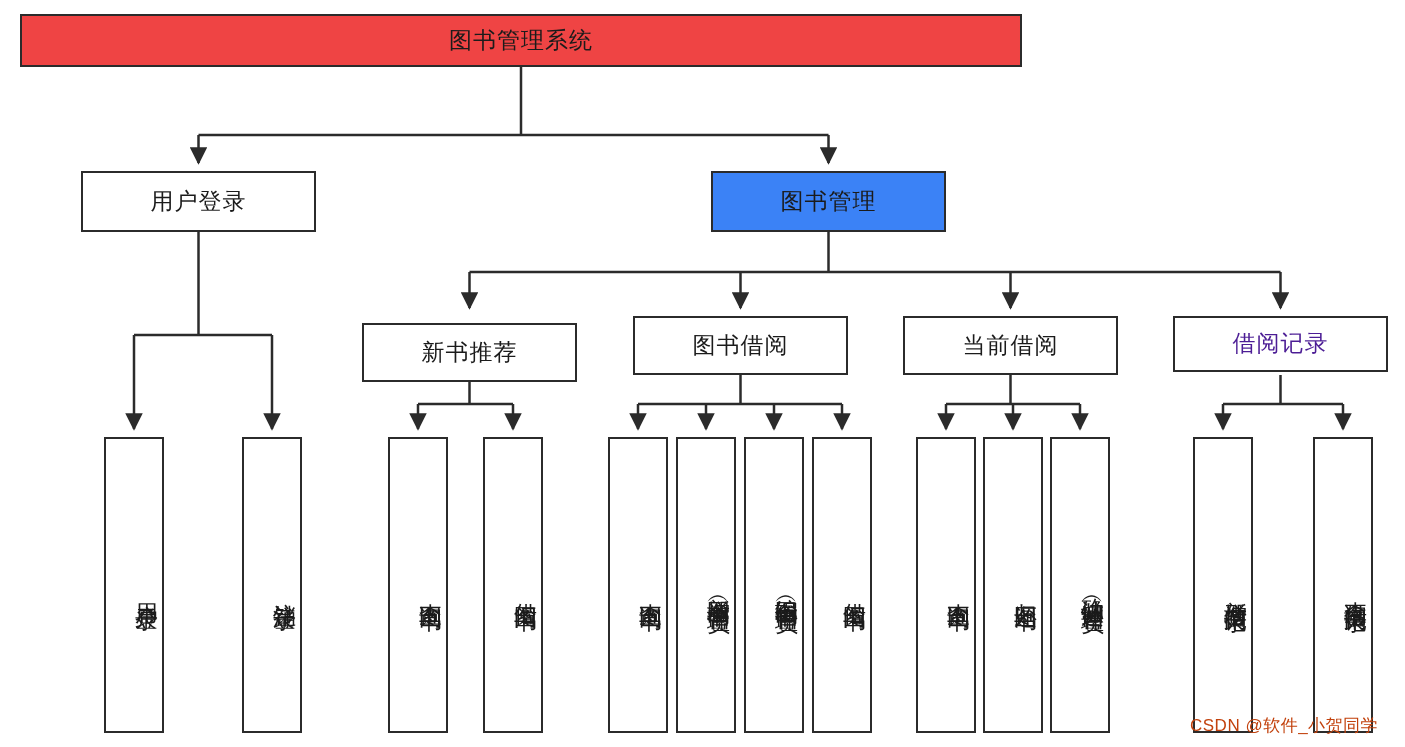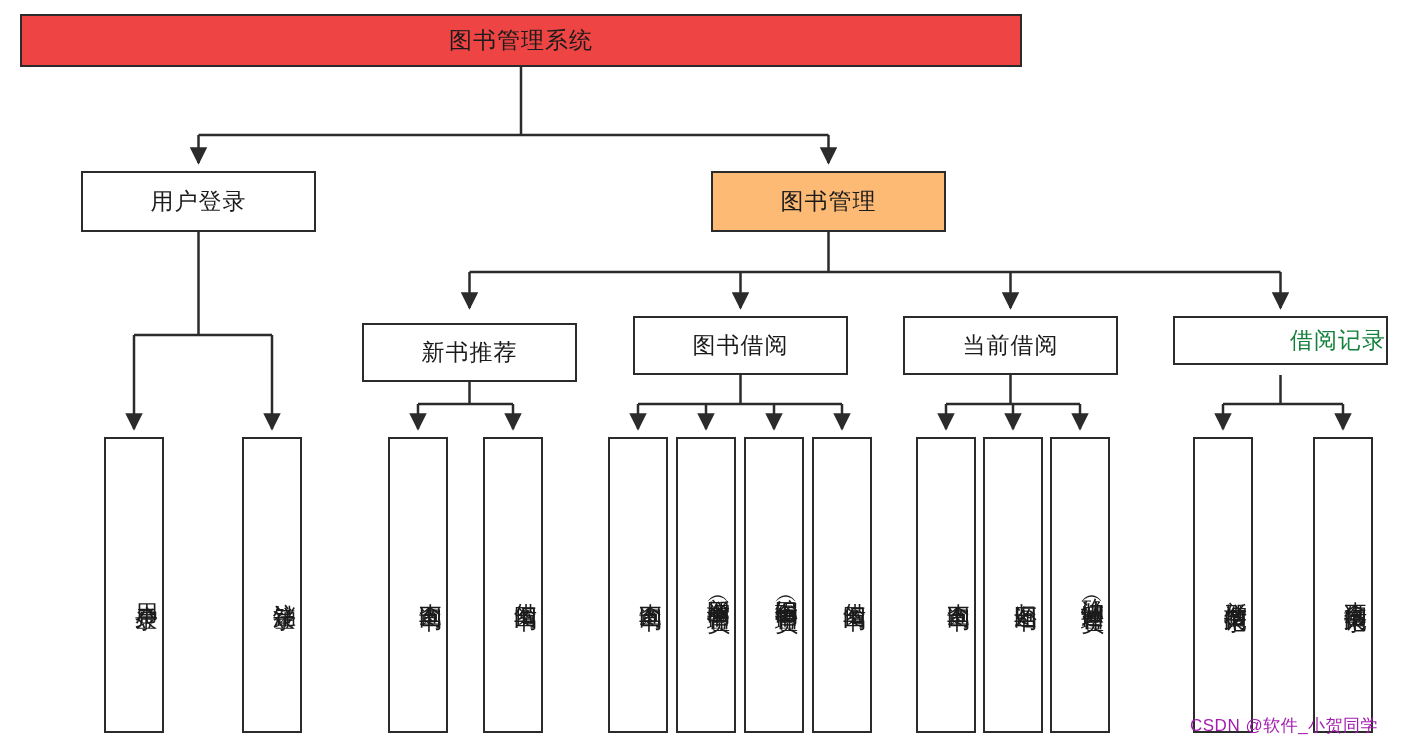--- a/index.html
+++ b/index.html
@@ -122,34 +122,34 @@
     </g>
   </svg>
 
   <div class="node horiz" style="left: 20px; top: 14px; width: 1002px; height: 53px; border-color: rgb(43, 43, 43); background: #ef4444; color: rgb(27, 27, 27);">
     <span>图书管理系统</span>
   </div>
 
   <div class="node horiz" style="left: 81px; top: 171px; width: 235px; height: 61px; border-color: rgb(43, 43, 43); background: rgb(255, 255, 255); color: rgb(27, 27, 27);">
     <span>用户登录</span>
   </div>
-  <div class="node horiz" style="left: 711px; top: 171px; width: 235px; height: 61px; border-color: rgb(43, 43, 43); background: #fdba74; color: rgb(27, 27, 27);">
+  <div class="node horiz" style="left: 711px; top: 171px; width: 235px; height: 61px; border-color: rgb(43, 43, 43); background: #3b82f6; color: rgb(27, 27, 27);">
     <span>图书管理</span>
   </div>
 
   <div class="node horiz" style="left: 362px; top: 316px; width: 215px; height: 59px; border-color: rgb(43, 43, 43); background: rgb(255, 255, 255); color: rgb(27, 27, 27); margin-top: 7px;">
     <span>新书推荐</span>
   </div>
   <div class="node horiz" style="left: 633px; top: 316px; width: 215px; height: 59px; border-color: rgb(43, 43, 43); background: rgb(255, 255, 255); color: rgb(27, 27, 27);">
     <span>图书借阅</span>
   </div>
   <div class="node horiz" style="left: 903px; top: 316px; width: 215px; height: 59px; border-color: rgb(43, 43, 43); background: rgb(255, 255, 255); color: rgb(27, 27, 27);">
     <span>当前借阅</span>
   </div>
-  <div class="node horiz" style="left: 1173px; top: 316px; width: 215px; height: 49px; border-color: rgb(43, 43, 43); background: rgb(255, 255, 255); color: #15803d; justify-content: flex-end;">
+  <div class="node horiz" style="left: 1173px; top: 316px; width: 215px; height: 56px; border-color: rgb(43, 43, 43); background: rgb(255, 255, 255); color: #4c1d95;">
     <span>借阅记录</span>
   </div>
 
   <div class="node vert" style="left: 104px; top: 437px; width: 60px; height: 296px; border-color: rgb(43, 43, 43); background: rgb(255, 255, 255); color: rgb(27, 27, 27);">
     <span class="vlabel">用户登录</span>
   </div>
   <div class="node vert" style="left: 242px; top: 437px; width: 60px; height: 296px; border-color: rgb(43, 43, 43); background: rgb(255, 255, 255); color: rgb(27, 27, 27);">
     <span class="vlabel">注销登录</span>
   </div>
   <div class="node vert" style="left: 388px; top: 437px; width: 60px; height: 296px; border-color: rgb(43, 43, 43); background: rgb(255, 255, 255); color: rgb(27, 27, 27);">
@@ -179,15 +179,15 @@
   <div class="node vert" style="left: 1050px; top: 437px; width: 60px; height: 296px; border-color: rgb(43, 43, 43); background: rgb(255, 255, 255); color: rgb(27, 27, 27);">
     <span class="vlabel">确认归还（管理员）</span>
   </div>
   <div class="node vert" style="left: 1193px; top: 437px; width: 60px; height: 296px; border-color: rgb(43, 43, 43); background: rgb(255, 255, 255); color: rgb(27, 27, 27);">
     <span class="vlabel">新增借阅记录</span>
   </div>
   <div class="node vert" style="left: 1313px; top: 437px; width: 60px; height: 296px; border-color: rgb(43, 43, 43); background: rgb(255, 255, 255); color: rgb(27, 27, 27);">
     <span class="vlabel">查询借阅记录</span>
   </div>
 
-  <div class="watermark" style="color: #a21caf;">CSDN @软件_小贺同学</div>
+  <div class="watermark" style="color: #c2410c;">CSDN @软件_小贺同学</div>
 
 </div>
 
 </body></html>

